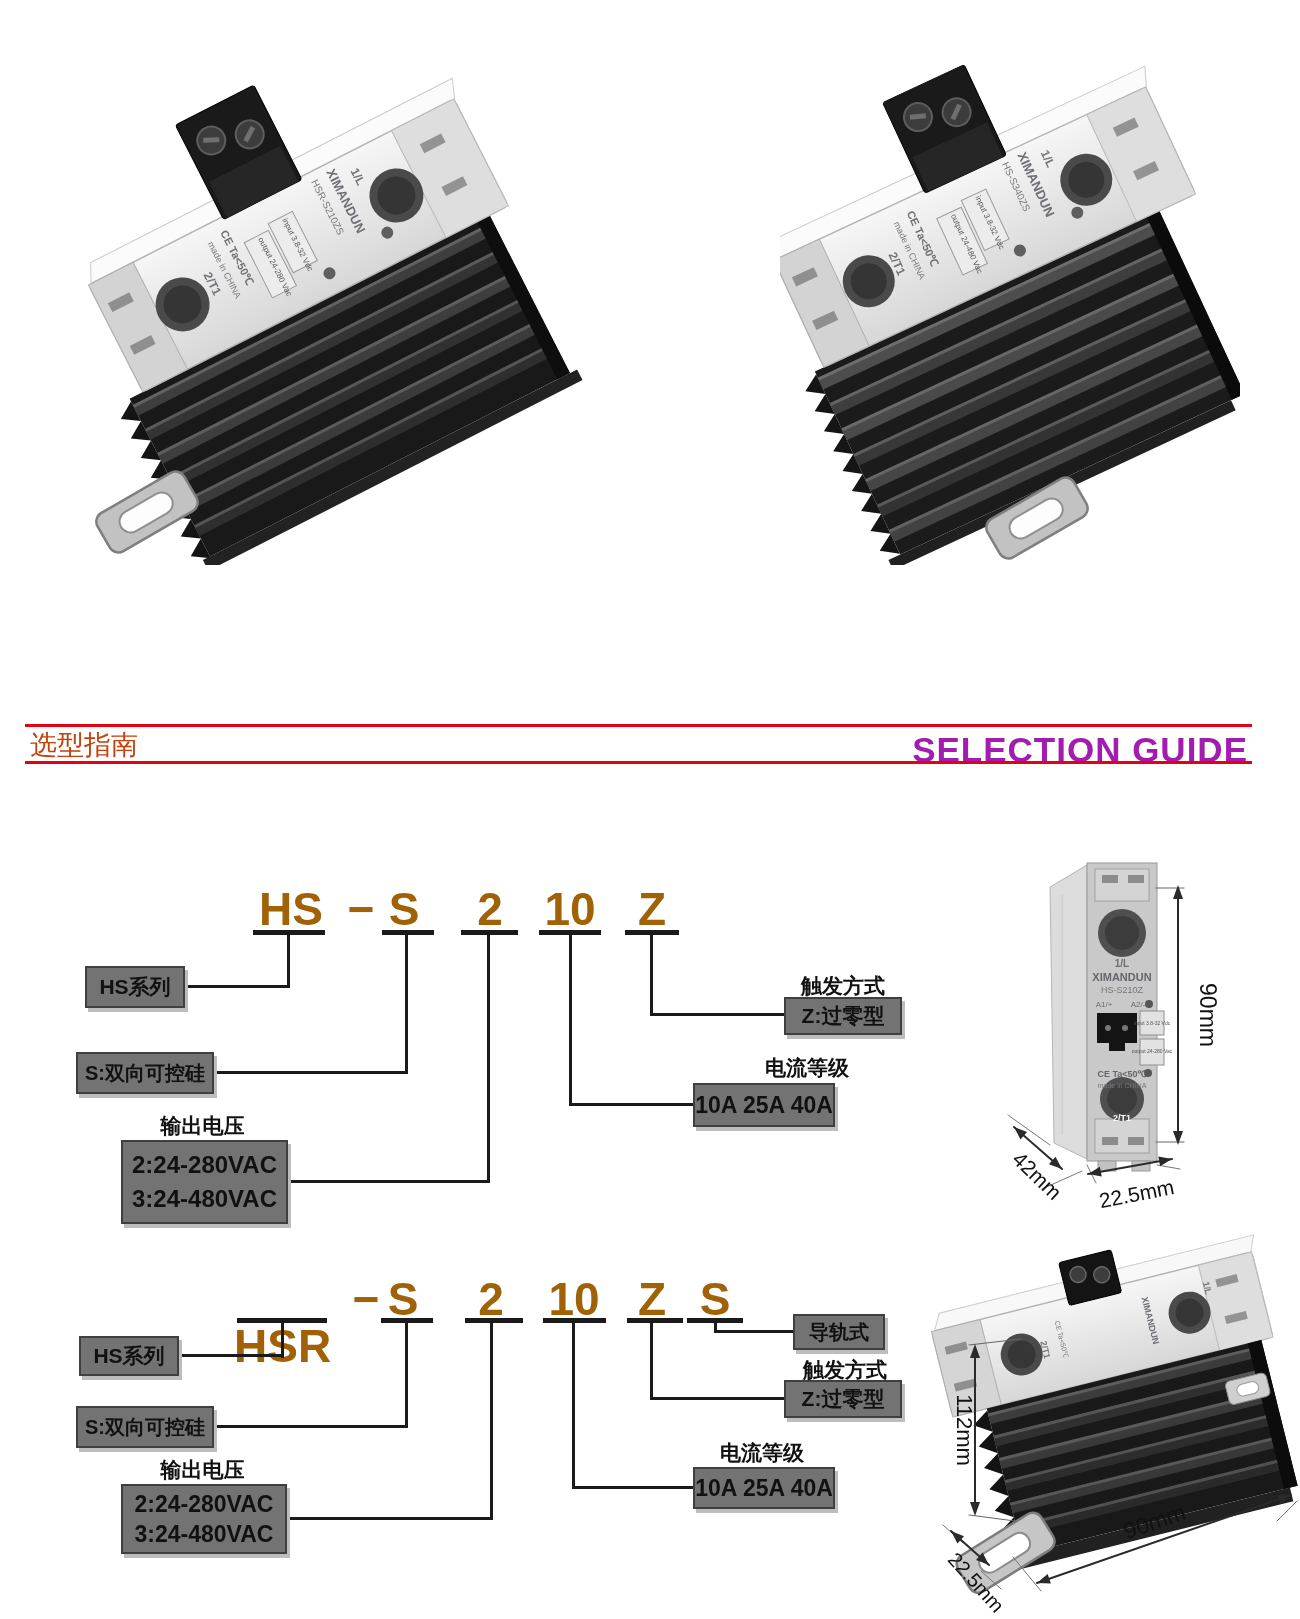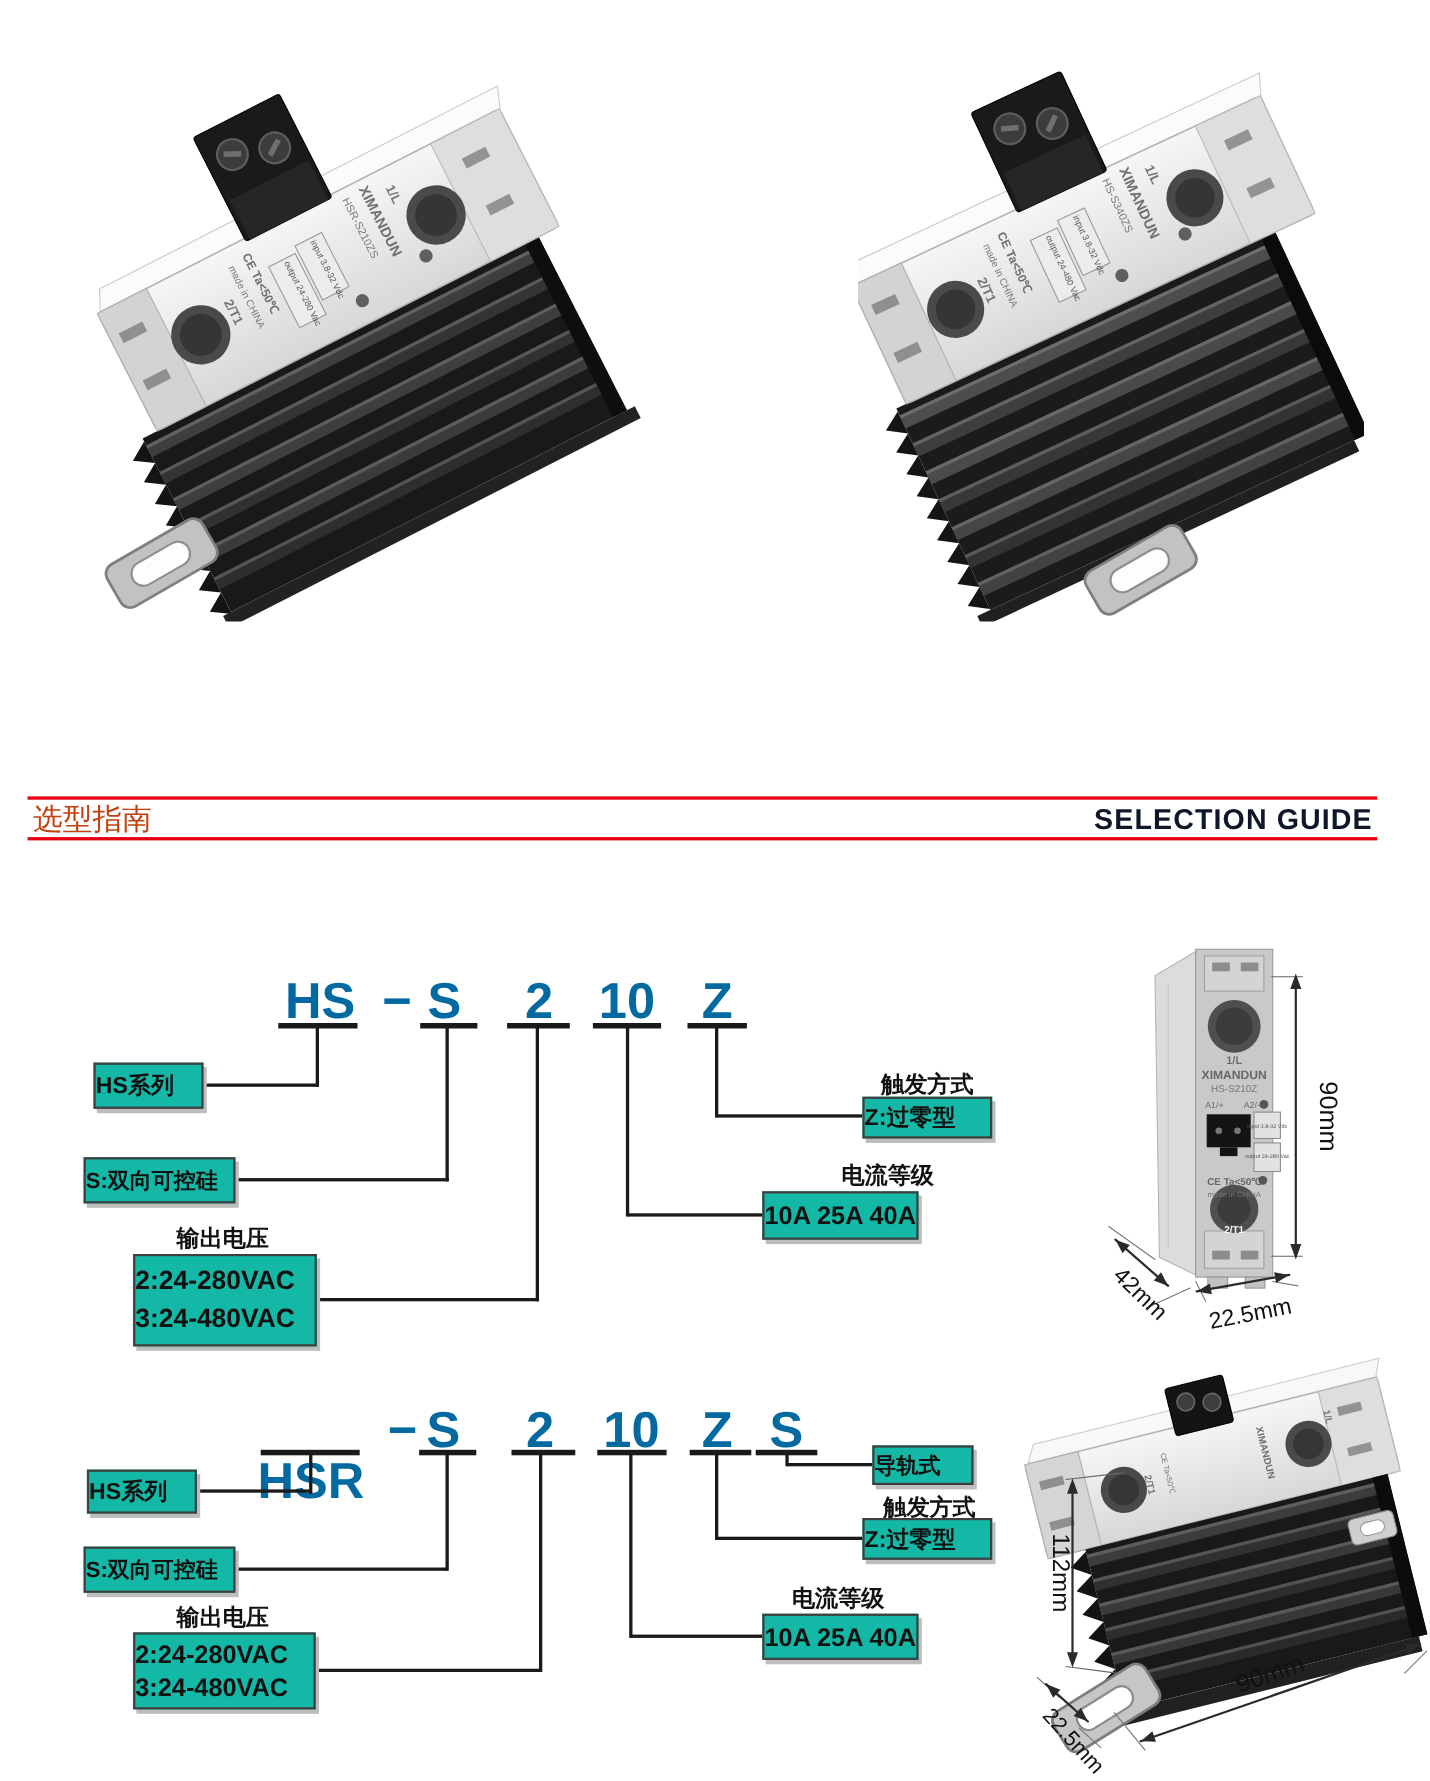--- a/index.html
+++ b/index.html
@@ -3,29 +3,29 @@
 <meta charset="utf-8">
 <style>
   html,body{margin:0;padding:0;background:#ffffff;}
   #canvas{position:relative;width:1300px;height:1619px;background:#ffffff;overflow:hidden;
           font-family:"Liberation Sans",sans-serif;color:#111;}
   svg{font-family:"Liberation Sans",sans-serif;}
   .abs{position:absolute;}
   
   .redline{position:absolute;left:25px;width:1227px;height:3px;background:#e60012;}
   .title-cn{position:absolute;left:30px;top:727px;font-size:27px;color:#c2410c;}
-  .title-en{position:absolute;top:730px;right:52px;font-size:26px;font-weight:bold;letter-spacing:1px;color:#0f172a;}
+  .title-en{position:absolute;top:730px;right:52px;font-size:35px;font-weight:bold;letter-spacing:1px;color:#a21caf;}
   
   .code{position:absolute;height:46px;line-height:46px;font-size:46px;font-weight:bold;
-        color:#0369a1;text-align:center;}
+        color:#a16207;text-align:center;}
   .ul{position:absolute;height:5px;background:#1a1a1a;}
   .vline{position:absolute;width:3px;background:#1a1a1a;}
   .hline{position:absolute;height:3px;background:#1a1a1a;}
-  .lbox{position:absolute;background:#14b8a6;border:2px solid #3f3f3f;box-shadow:3px 4px 0 #bdbdbd;
-        display:flex;flex-direction:column;justify-content:center;
+  .lbox{position:absolute;background:#737373;border:2px solid #3f3f3f;box-shadow:3px 4px 0 #bdbdbd;
+        display:flex;flex-direction:column;align-items:center;justify-content:center;
         font-weight:bold;color:#111;box-sizing:border-box;}
   .dlabel{position:absolute;font-weight:bold;font-size:21px;color:#111;text-align:center;}
 </style>
 </head>
 <body>
 
 <div id="canvas">
 
   <svg class="abs" style="left:80px;top:40px;" width="505" height="525" viewBox="0 0 505 525">
     <defs>

